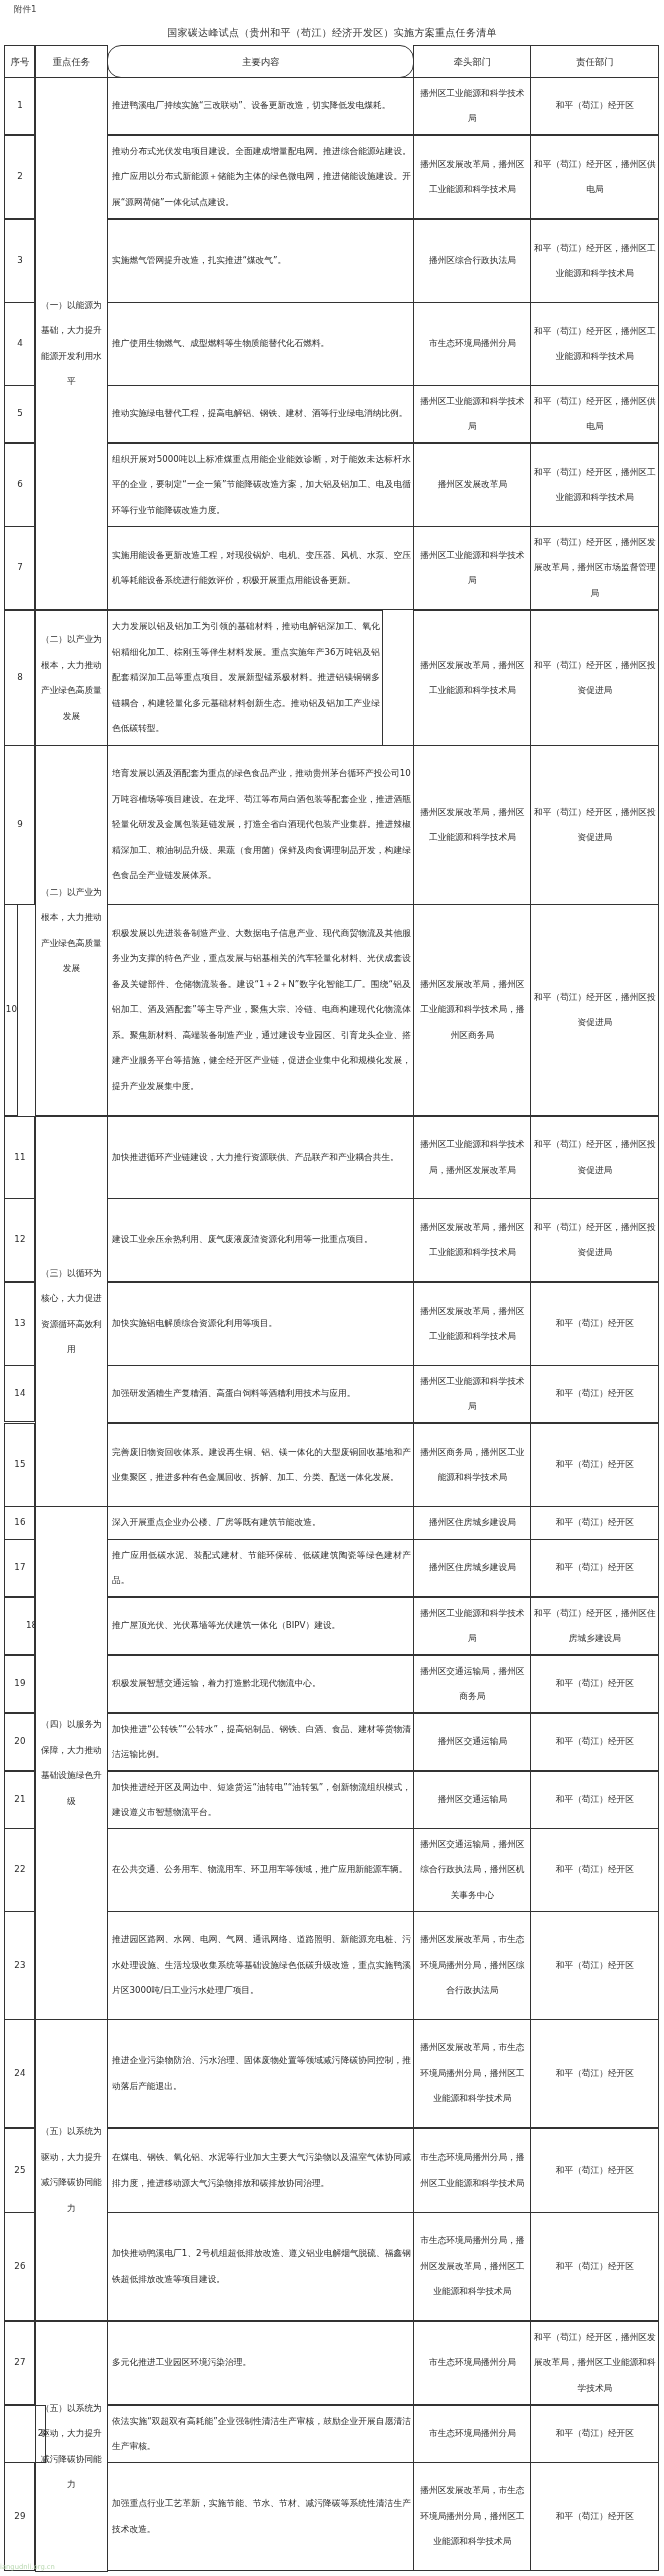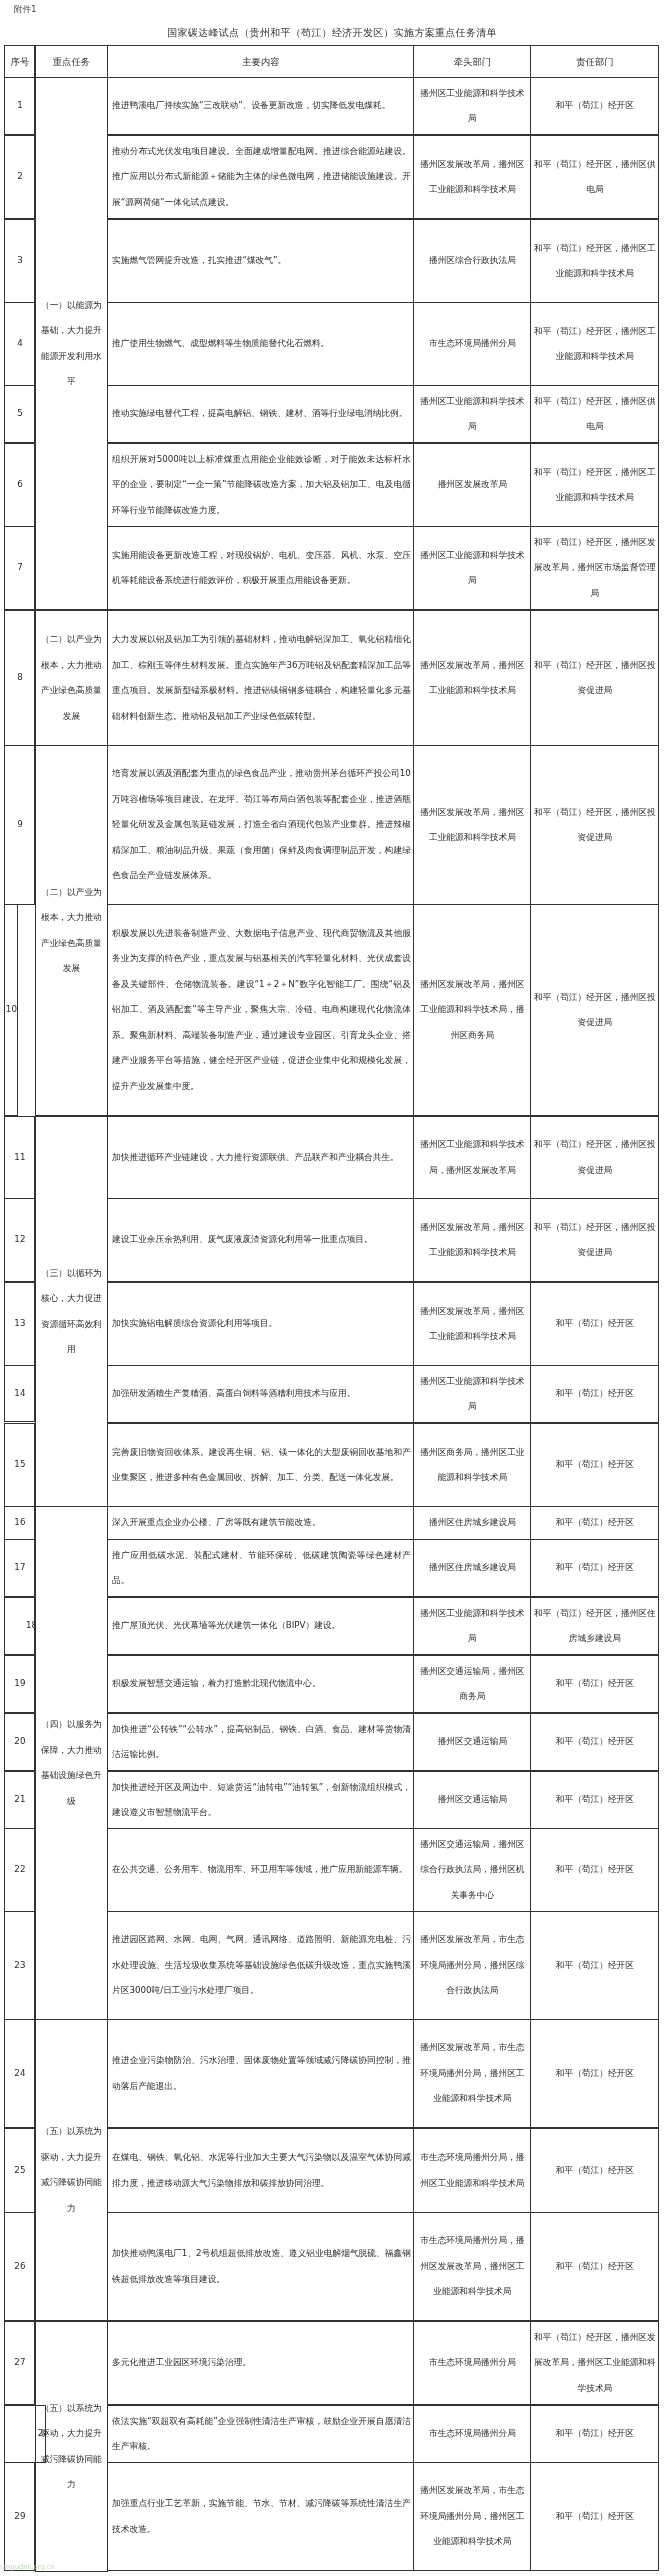--- a/index.html
+++ b/index.html
@@ -26,21 +26,21 @@
 <div class="title">国家碳达峰试点（贵州和平（苟江）经济开发区）实施方案重点任务清单</div>
 
 <div class="table" id="task-table">
 
   <div class="cell hdr c-seq" style="left:0;width:31px;top:0;height:33px;">
       <span>序号</span>
     </div>
   <div class="cell hdr c-group" style="left:30.5px;width:73px;top:0;height:33px;">
       <span>重点任务</span>
     </div>
-  <div class="cell hdr c-lead" style="left:103px;width:307px;top:0;height:33px;">
+  <div class="cell hdr c-lead" style="left:103px;width:307px;top:0;height:33px;border-radius:14px;">
       <span>主要内容</span>
     </div>
   <div class="cell hdr c-lead" style="left:409px;width:118px;top:0;height:33px;">
       <span>牵头部门</span>
     </div>
   <div class="cell hdr c-resp" style="left:526px;width:129px;top:0;height:33px;">
       <span>责任部门</span>
     </div>
 <div class="cell c-seq" style="left: 0px; width: 31px; top: 32px; height: 58px;">
       <span>1</span>
@@ -122,21 +122,21 @@
     </div>
     <div class="cell c-lead" style="left: 409px; width: 118px; top: 481px; height: 84px;">
       <span>播州区工业能源和科学技术局</span>
     </div>
     <div class="cell c-resp" style="left: 526px; width: 129px; top: 481px; height: 84px;">
       <span>和平（苟江）经开区，播州区发展改革局，播州区市场监督管理局</span>
     </div>
     <div class="cell c-seq" style="left: 0px; width: 31px; top: 565px; height: 136px;">
       <span>8</span>
     </div>
-    <div class="cell c-content" style="left: 103px; width: 307px; top: 565px; height: 136px;">
+    <div class="cell c-content" style="left: 103px; width: 276px; top: 565px; height: 136px;">
       <span>大力发展以铝及铝加工为引领的基础材料，推动电解铝深加工、氧化铝精细化加工、棕刚玉等伴生材料发展。重点实施年产36万吨铝及铝配套精深加工品等重点项目。发展新型锰系极材料。推进铝镁铜钢多链耦合，构建轻量化多元基础材料创新生态。推动铝及铝加工产业绿色低碳转型。</span>
     </div>
     <div class="cell c-lead" style="left: 409px; width: 118px; top: 565px; height: 136px;">
       <span>播州区发展改革局，播州区工业能源和科学技术局</span>
     </div>
     <div class="cell c-resp" style="left: 526px; width: 129px; top: 565px; height: 136px;">
       <span>和平（苟江）经开区，播州区投资促进局</span>
     </div>
     <div class="cell c-seq" style="left: 0px; width: 31px; top: 700px; height: 160px;">
       <span>9</span>

